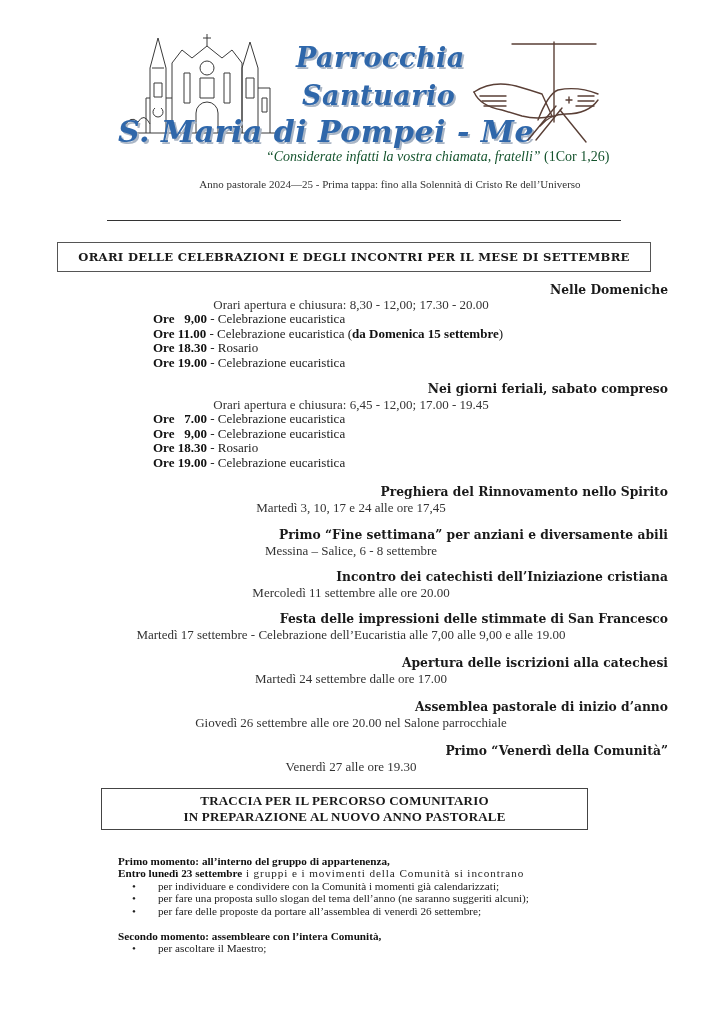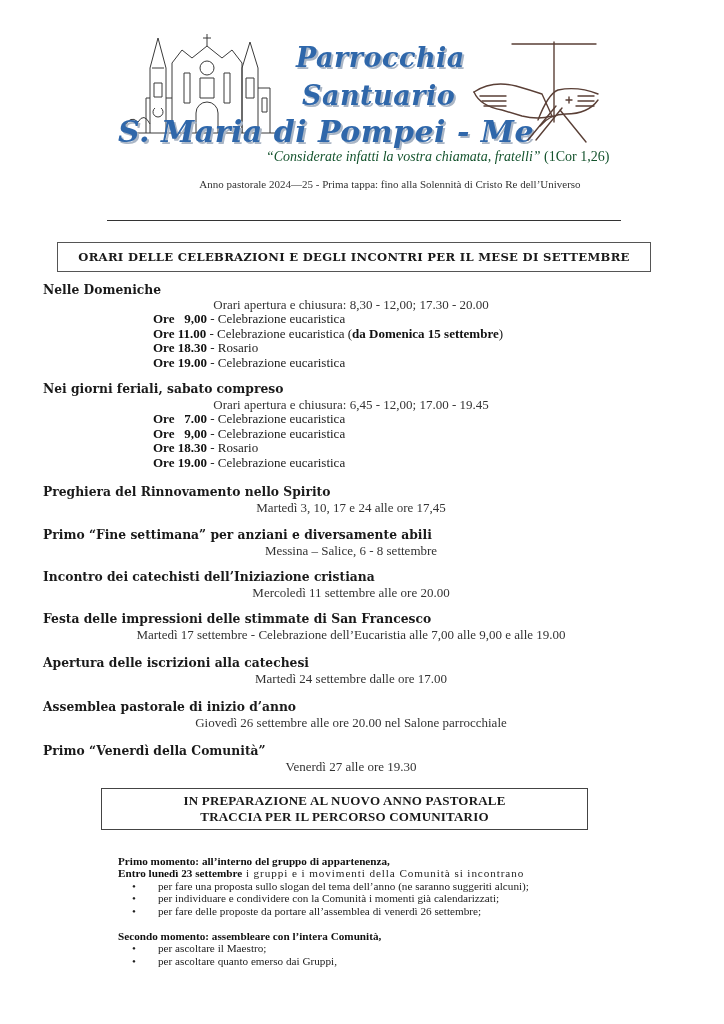--- a/index.html
+++ b/index.html
@@ -11,21 +11,21 @@
   .lt1 { left: 296px; top: 42px; font-size: 27px; }
   .lt2 { left: 302px; top: 80px; font-size: 27px; }
   .lt3 { left: 118px; top: 114px; font-size: 30px; }
   .emblem { left: 460px; top: 30px; width: 140px; height: 115px; }
   .motto { left: 266px; top: 149px; font-size: 14px; color: #14532d; white-space: nowrap; }
   .motto i { font-style: italic; }
   .subtitle { left: 0; width: 724px; top: 178px; text-align: center; font-size: 11px; color: #333; margin-left: 28px; }
   .hr { left: 107px; top: 220px; width: 514px; height: 0; border-top: 1.3px solid #333; }
   .box1 { left: 57px; top: 242px; width: 592px; height: 28px; border: 1.3px solid #555; display: flex; align-items: center; justify-content: center; }
   .box1 span { font-family: "DejaVu Serif", serif; font-weight: bold; font-size: 11.6px; letter-spacing: 0.3px; }
-  .sec-title { left: 0; width: 668px; text-align: left; font-family: "DejaVu Serif", serif; font-weight: bold; font-size: 12.3px; padding-left: 43px; }
+  .sec-title { left: 0; width: 668px; text-align: right; font-family: "DejaVu Serif", serif; font-weight: bold; font-size: 12.3px; }
   .sec-sub { left: 0; width: 702px; text-align: center; font-size: 13px; color: #333; }
   .sched { left: 153px; font-size: 13px; line-height: 14.6px; white-space: nowrap; }
   .sched b { font-weight: bold; color: #111; }
   .box2 { left: 101px; top: 788px; width: 485px; height: 40px; border: 1.3px solid #444; display: flex; flex-direction: column; align-items: center; justify-content: center; }
   .box2 span { font-family: "Liberation Serif", serif; font-weight: bold; font-size: 13px; line-height: 16px; letter-spacing: 0.2px; }
   .mom { left: 118px; font-size: 11.2px; line-height: 12.4px; white-space: nowrap; color: #222; }
   .mom b { font-weight: bold; color: #111; }
   .mom ul { margin: 0; padding: 0 0 0 30px; list-style: none; }
   .mom li { position: relative; padding-left: 10px; }
   .mom li::before { content: "\2022"; position: absolute; left: -16px; }
@@ -122,33 +122,32 @@
 <div class="abs sec-title" style="top:655px">Apertura delle iscrizioni alla catechesi</div>
 <div class="abs sec-sub" style="top:671px">Martedì 24 settembre dalle ore 17.00</div>
 
 <div class="abs sec-title" style="top:699px">Assemblea pastorale di inizio d’anno</div>
 <div class="abs sec-sub" style="top:715px">Giovedì 26 settembre alle ore 20.00 nel Salone parrocchiale</div>
 
 <div class="abs sec-title" style="top:743px">Primo “Venerdì della Comunità”</div>
 <div class="abs sec-sub" style="top:759px">Venerdì 27 alle ore 19.30</div>
 
 <div class="abs box2">
+  <span>TRACCIA PER IL PERCORSO COMUNITARIO</span>
   <span>IN PREPARAZIONE AL NUOVO ANNO PASTORALE</span>
-  <span>TRACCIA PER IL PERCORSO COMUNITARIO</span>
 </div>
 
 <div class="abs mom" style="top:855px">
   <div><b>Primo momento: all’interno del gruppo di appartenenza,</b></div>
   <div><b>Entro lunedì 23 settembre</b><span class="spaced"> i gruppi e i movimenti della Comunità si incontrano</span></div>
   <ul>
+    <li>per individuare e condividere con la Comunità i momenti già calendarizzati;</li>
     <li>per fare una proposta sullo slogan del tema dell’anno (ne saranno suggeriti alcuni);</li>
-    <li>per individuare e condividere con la Comunità i momenti già calendarizzati;</li>
     <li>per fare delle proposte da portare all’assemblea di venerdì 26 settembre;</li>
   </ul>
 </div>
 
 <div class="abs mom" style="top:930px">
   <div><b>Secondo momento: assembleare con l’intera Comunità,</b></div>
   <ul>
     <li>per ascoltare il Maestro;</li>
-    <li>per ascoltare quanto emerso dai Gruppi,</li>
   </ul>
 </div>
 
 </body></html>

